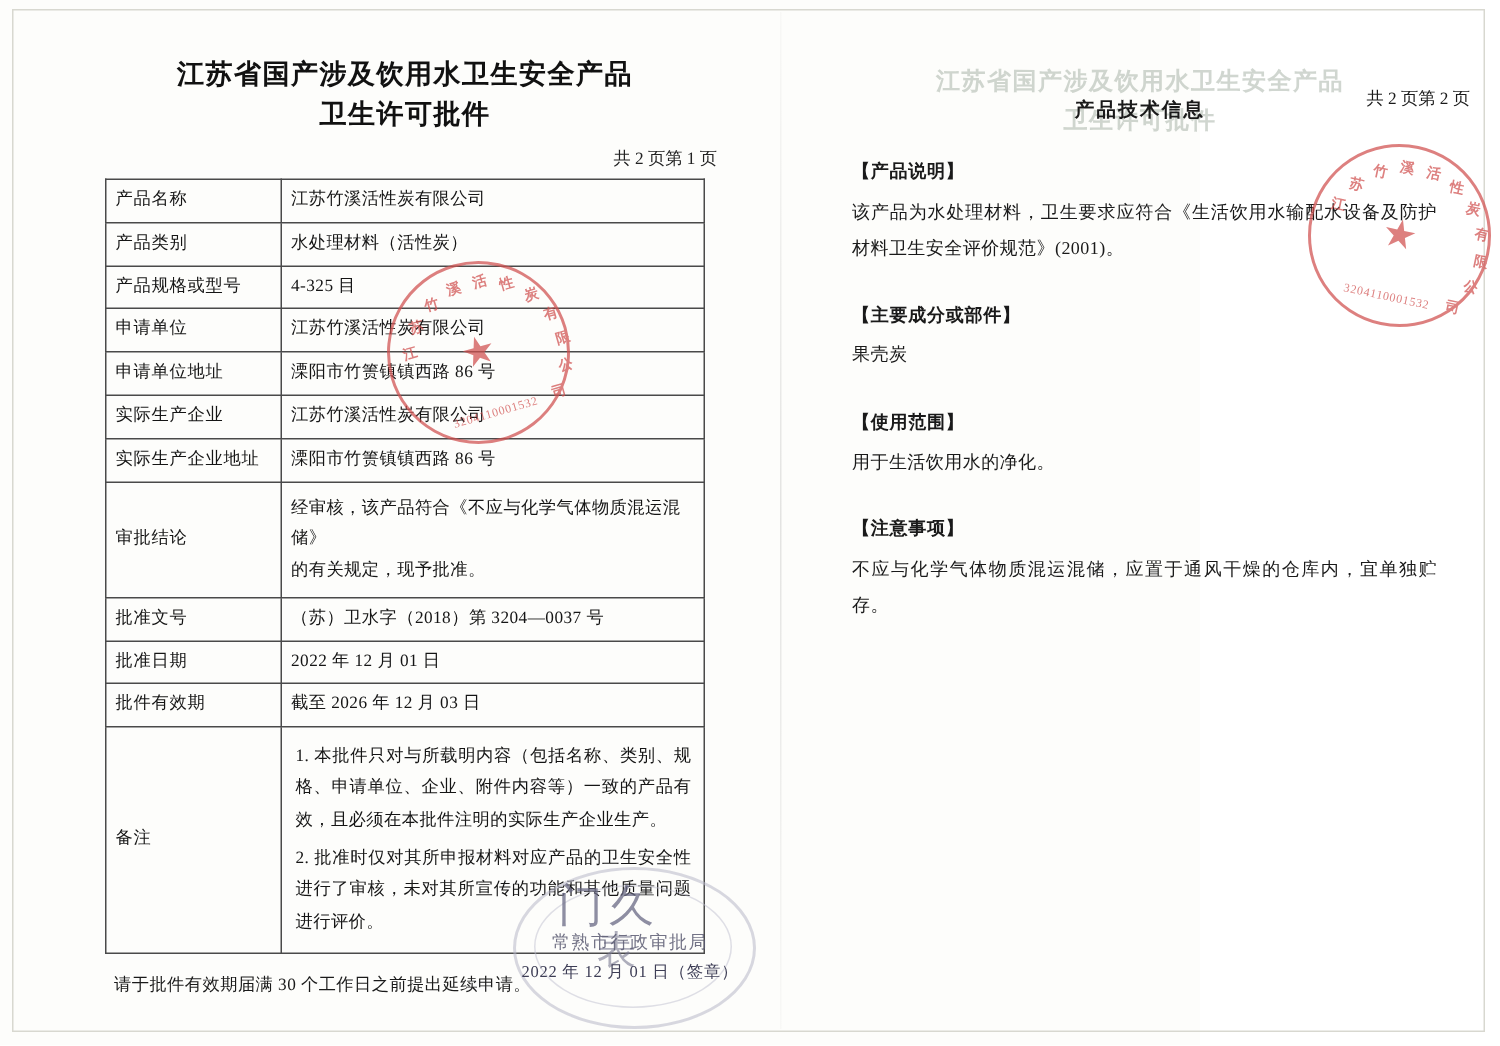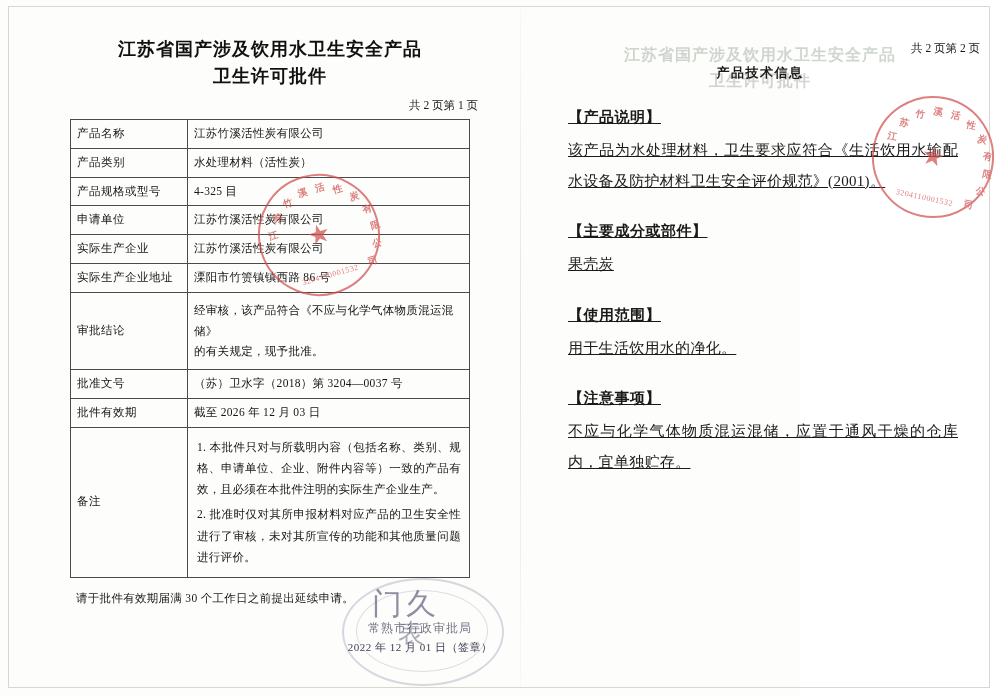--- a/index.html
+++ b/index.html
@@ -135,41 +135,40 @@
     font-size: 16px;
     font-weight: bold;
     color: rgba(150, 165, 150, 0.45);
     line-height: 1.6;
     letter-spacing: 1px;
     pointer-events: none;
   }
   .page-count-right {
     position: absolute;
     right: 10px;
-    top: 27px;
+    top: 44px;
     font-size: 11.5px;
   }
   .right-heading {
     position: absolute;
     left: 0;
     top: 50px;
     width: 460px;
     text-align: center;
     font-size: 13px;
     font-weight: bold;
     letter-spacing: 1.5px;
   }
   .right-body {
     position: absolute;
     left: 38px;
     top: 88px;
     width: 390px;
-    font-size: 15px;
+    font-size: 12px;
     line-height: 2.05;
-    text-decoration: underline;
   }
   .sec-head {
     font-weight: bold;
     margin: 0 0 2px 0;
     letter-spacing: 0.5px;
   }
   .sec-body {
     margin: 0 0 20px 0;
     text-align: justify;
     letter-spacing: 0.3px;
@@ -331,37 +330,45 @@
         </tr>
         <tr>
           <td class="label">产品规格或型号</td>
           <td class="value">4-325 目</td>
         </tr>
         <tr>
           <td class="label">申请单位</td>
           <td class="value">江苏竹溪活性炭有限公司</td>
         </tr>
         <tr>
+          <td class="label">申请单位地址</td>
+          <td class="value">溧阳市竹箦镇镇西路 86 号</td>
+        </tr>
+        <tr>
           <td class="label">实际生产企业</td>
           <td class="value">江苏竹溪活性炭有限公司</td>
         </tr>
         <tr>
           <td class="label">实际生产企业地址</td>
           <td class="value">溧阳市竹箦镇镇西路 86 号</td>
         </tr>
         <tr>
           <td class="label">审批结论</td>
           <td class="value multi">
             <div>经审核，该产品符合《不应与化学气体物质混运混储》</div>
             <div>的有关规定，现予批准。</div>
           </td>
         </tr>
         <tr>
           <td class="label">批准文号</td>
           <td class="value">（苏）卫水字（2018）第 3204—0037 号</td>
+        </tr>
+        <tr>
+          <td class="label">批准日期</td>
+          <td class="value">2022 年 12 月 01 日</td>
         </tr>
         <tr>
           <td class="label">批件有效期</td>
           <td class="value">截至 2026 年 12 月 03 日</td>
         </tr>
         <tr>
           <td class="label">备注</td>
           <td class="value remark">
             <p>1. 本批件只对与所载明内容（包括名称、类别、规格、申请单位、企业、附件内容等）一致的产品有效，且必须在本批件注明的实际生产企业生产。</p>
             <p>2. 批准时仅对其所申报材料对应产品的卫生安全性进行了审核，未对其所宣传的功能和其他质量问题进行评价。</p>

